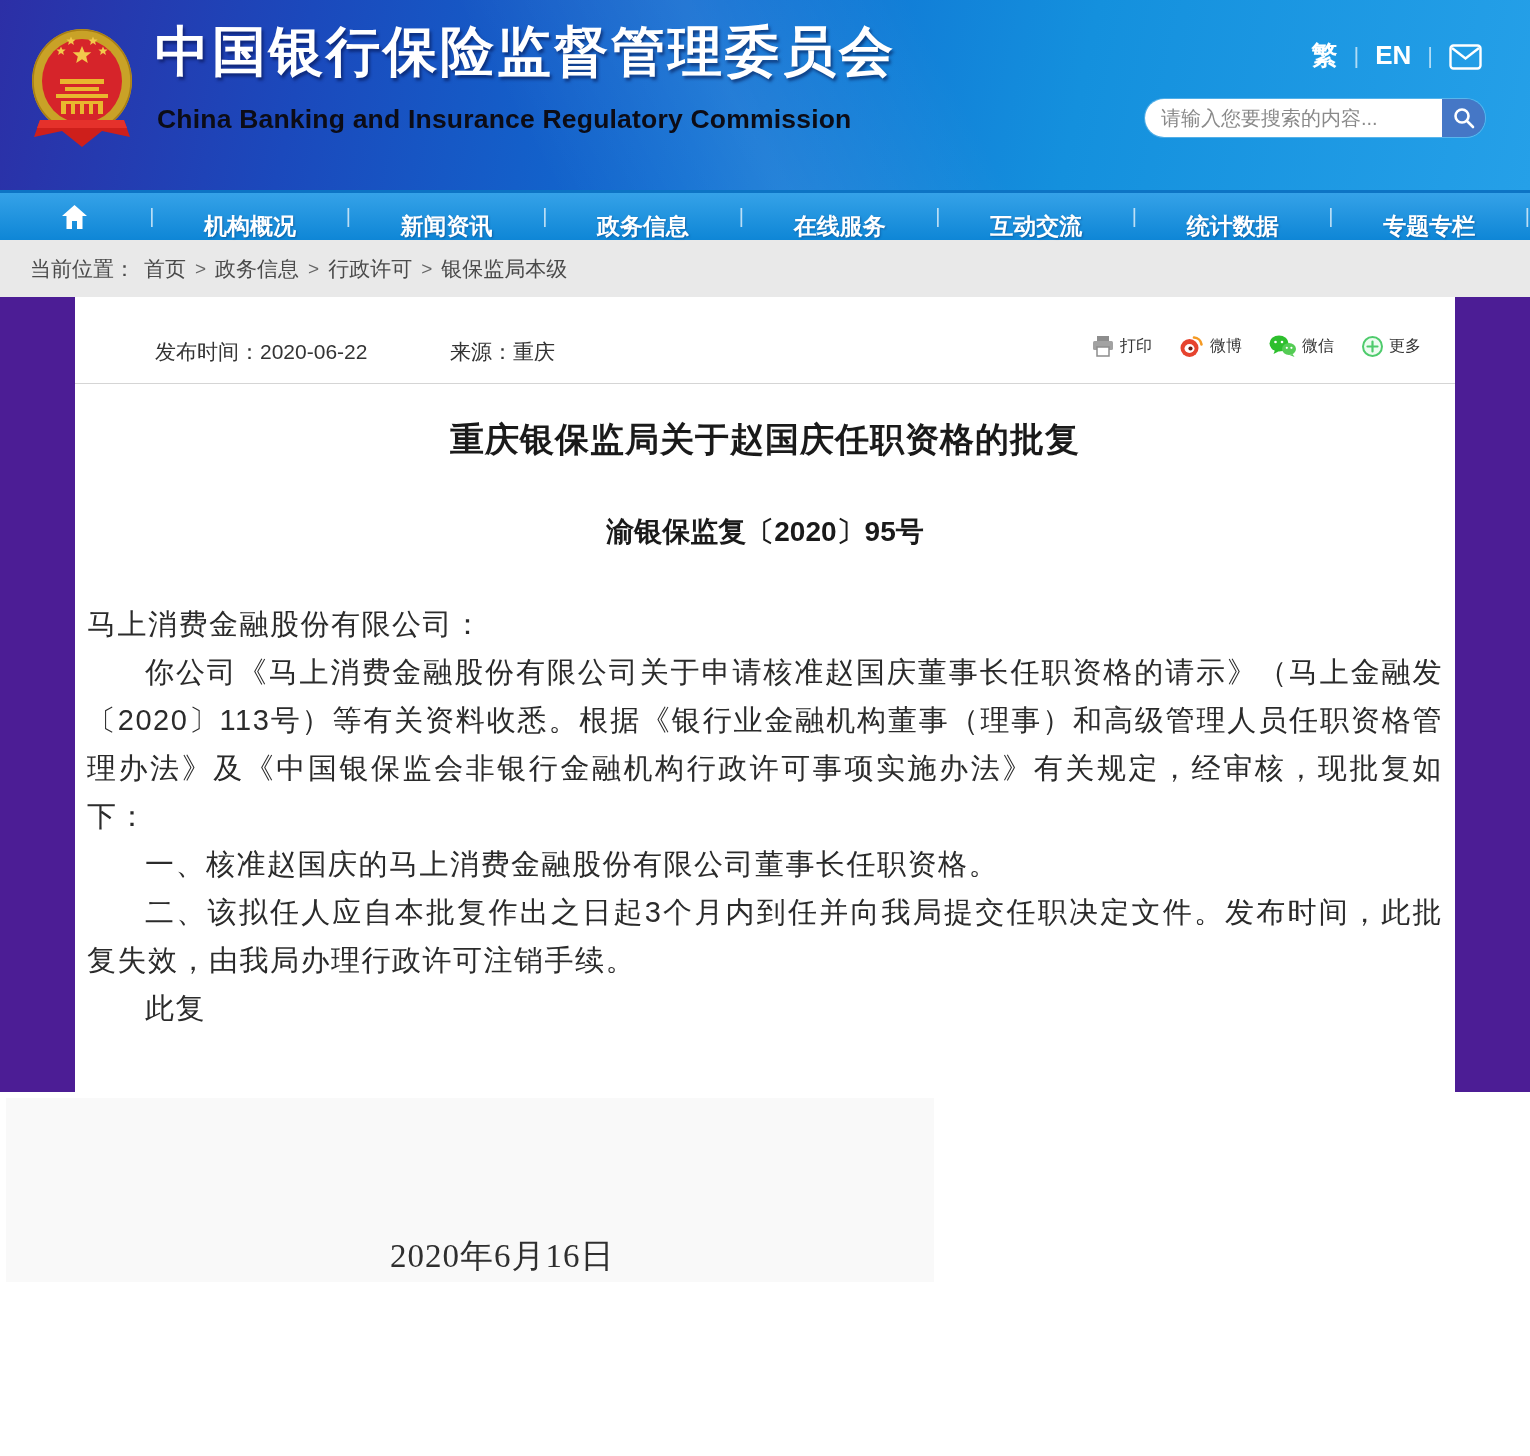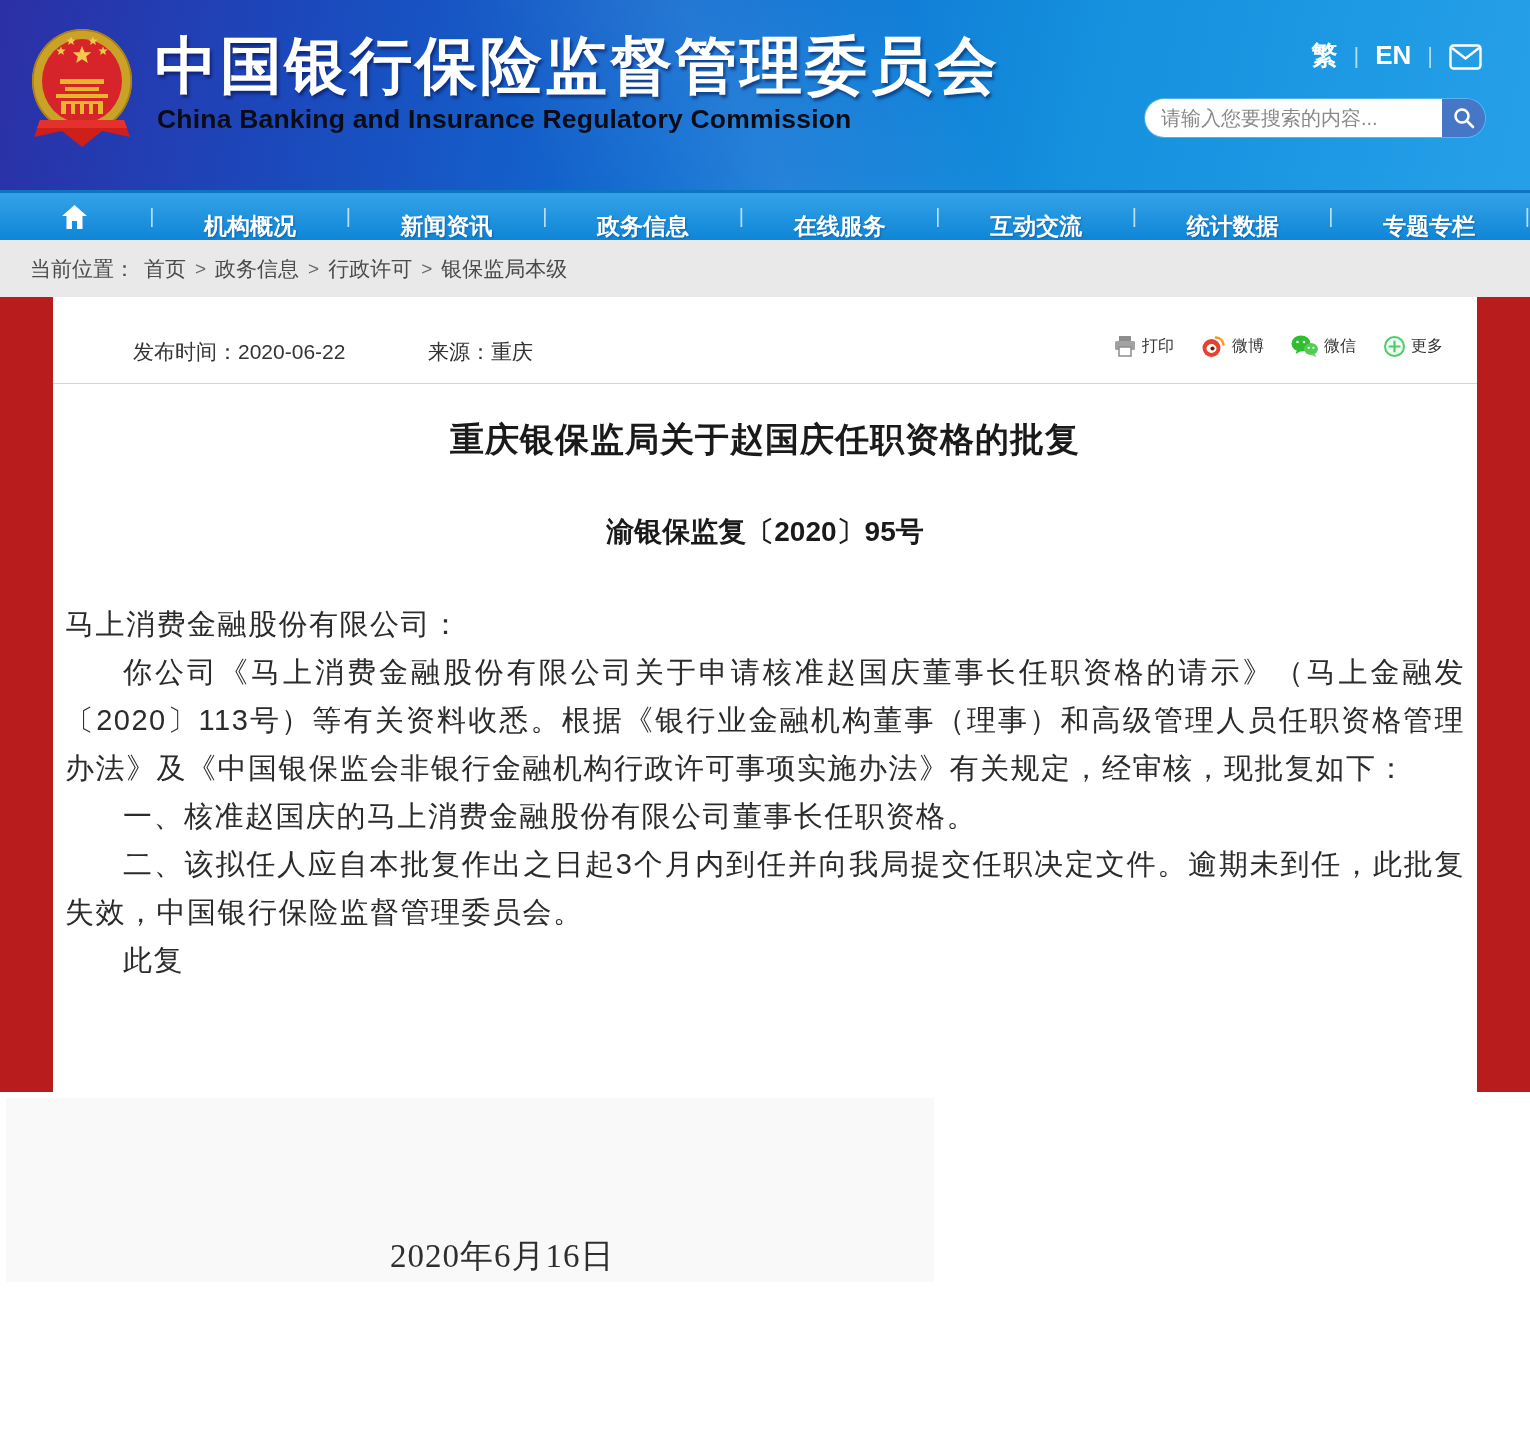--- a/index.html
+++ b/index.html
@@ -14,22 +14,22 @@
     background:linear-gradient(102deg,#2c2fa6 0%,#1b49bc 20%,#0f6ed2 46%,#1490dd 70%,#25a0e8 100%);
     overflow:hidden;
   }
   .site-header::after {
     content:""; position:absolute; inset:0;
     background:linear-gradient(62deg,transparent 34%,rgba(255,255,255,.09) 48%,transparent 62%);
     pointer-events:none;
   }
   .emblem { position:absolute; left:30px; top:24px; width:104px; height:132px; }
   .org-zh {
-    position:absolute; left:155px; top:24px; color:#fff; font-weight:bold;
-    font-size:62px; letter-spacing:3px; text-shadow:2px 3px 3px rgba(0,10,60,.5);
+    position:absolute; left:155px; top:16px; color:#fff; font-weight:bold;
+    font-size:54px; letter-spacing:3px; text-shadow:2px 3px 3px rgba(0,10,60,.5);
     white-space:nowrap; z-index:2;
   }
   .org-en {
     position:absolute; left:157px; top:104px; color:#0c0c16; font-weight:bold;
     font-size:26.5px; letter-spacing:.2px; white-space:nowrap; z-index:2;
   }
   .lang-row {
     position:absolute; top:38px; right:48px; display:flex; align-items:center; gap:16px;
     color:#fff; font-size:26px; font-weight:bold; z-index:2;
   }
@@ -63,21 +63,21 @@
   .main-nav .nav-home { flex:.78; display:flex; justify-content:center; cursor:pointer; }
   .main-nav .sep { color:rgba(255,255,255,.7); font-size:20px; font-weight:normal; }
   
   .breadcrumb-bar {
     height:57px; background:#e9e9e9; display:flex; align-items:center;
     padding-left:30px; font-size:21px; color:#4a4a4a; gap:9px;
   }
   .breadcrumb-bar a { color:#4a4a4a; text-decoration:none; cursor:pointer; }
   .breadcrumb-bar .gt { color:#666; font-size:19px; }
   
-  .main-wrap { background:#b91c1c; padding:0 53px; height:795px; }
+  .main-wrap { background:#4c1d95; padding:0 75px; height:795px; }
   .content { background:#fff; height:795px; position:relative; }
   .meta-row { position:relative; height:87px; border-bottom:1px solid #d5d5d5; }
   .meta-item { position:absolute; top:41px; font-size:21px; color:#333; white-space:nowrap; }
   .meta-publish { left:80px; }
   .meta-source { left:375px; }
   .share-row {
     position:absolute; top:37px; right:34px; display:flex; align-items:center; gap:27px;
   }
   .share-btn {
     display:flex; align-items:center; gap:5px; font-size:16px; color:#333;
@@ -241,21 +241,21 @@
       </div>
     </div>
 
     <h1 class="doc-title">重庆银保监局关于赵国庆任职资格的批复</h1>
     <h2 class="doc-number">渝银保监复〔2020〕95号</h2>
 
     <div class="article">
       <p>马上消费金融股份有限公司：</p>
       <p class="indent">你公司《马上消费金融股份有限公司关于申请核准赵国庆董事长任职资格的请示》（马上金融发〔2020〕113号）等有关资料收悉。根据《银行业金融机构董事（理事）和高级管理人员任职资格管理办法》及《中国银保监会非银行金融机构行政许可事项实施办法》有关规定，经审核，现批复如下：</p>
       <p class="indent">一、核准赵国庆的马上消费金融股份有限公司董事长任职资格。</p>
-      <p class="indent">二、该拟任人应自本批复作出之日起3个月内到任并向我局提交任职决定文件。逾期未到任，此批复失效，中国银行保险监督管理委员会。</p>
+      <p class="indent">二、该拟任人应自本批复作出之日起3个月内到任并向我局提交任职决定文件。发布时间，此批复失效，由我局办理行政许可注销手续。</p>
       <p class="indent">此复</p>
     </div>
 
   </div>
 </div>
 
 <div class="white-gap"></div>
 
 <div class="scan-block">
   <span class="sign-date">2020年6月16日</span>

